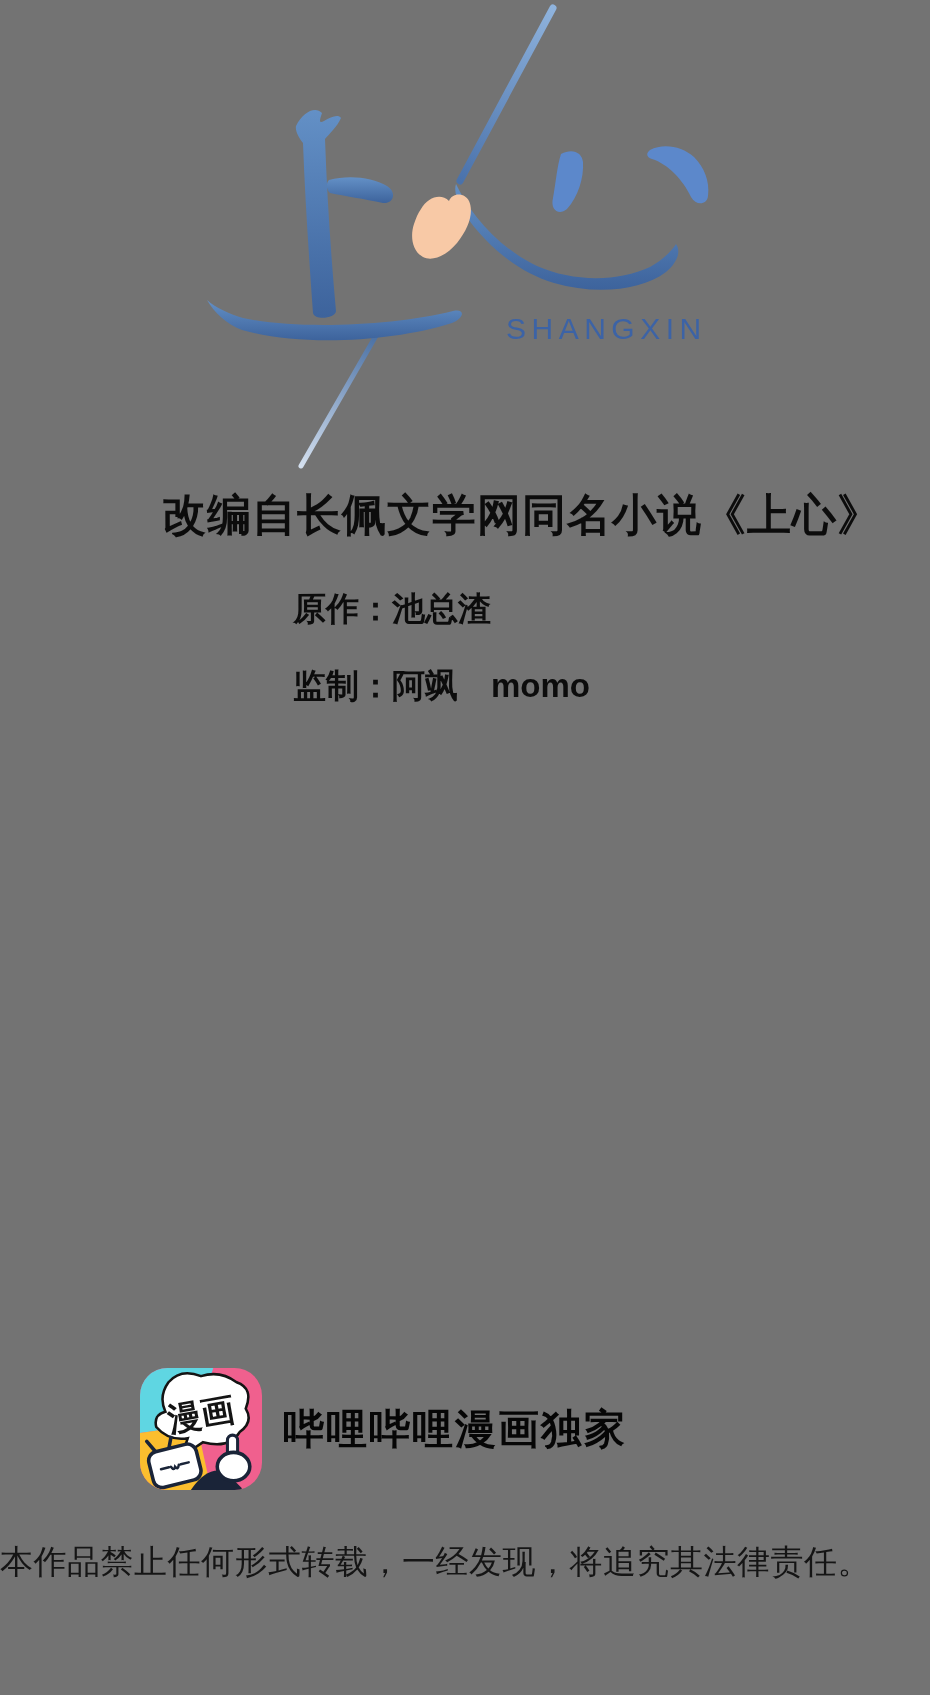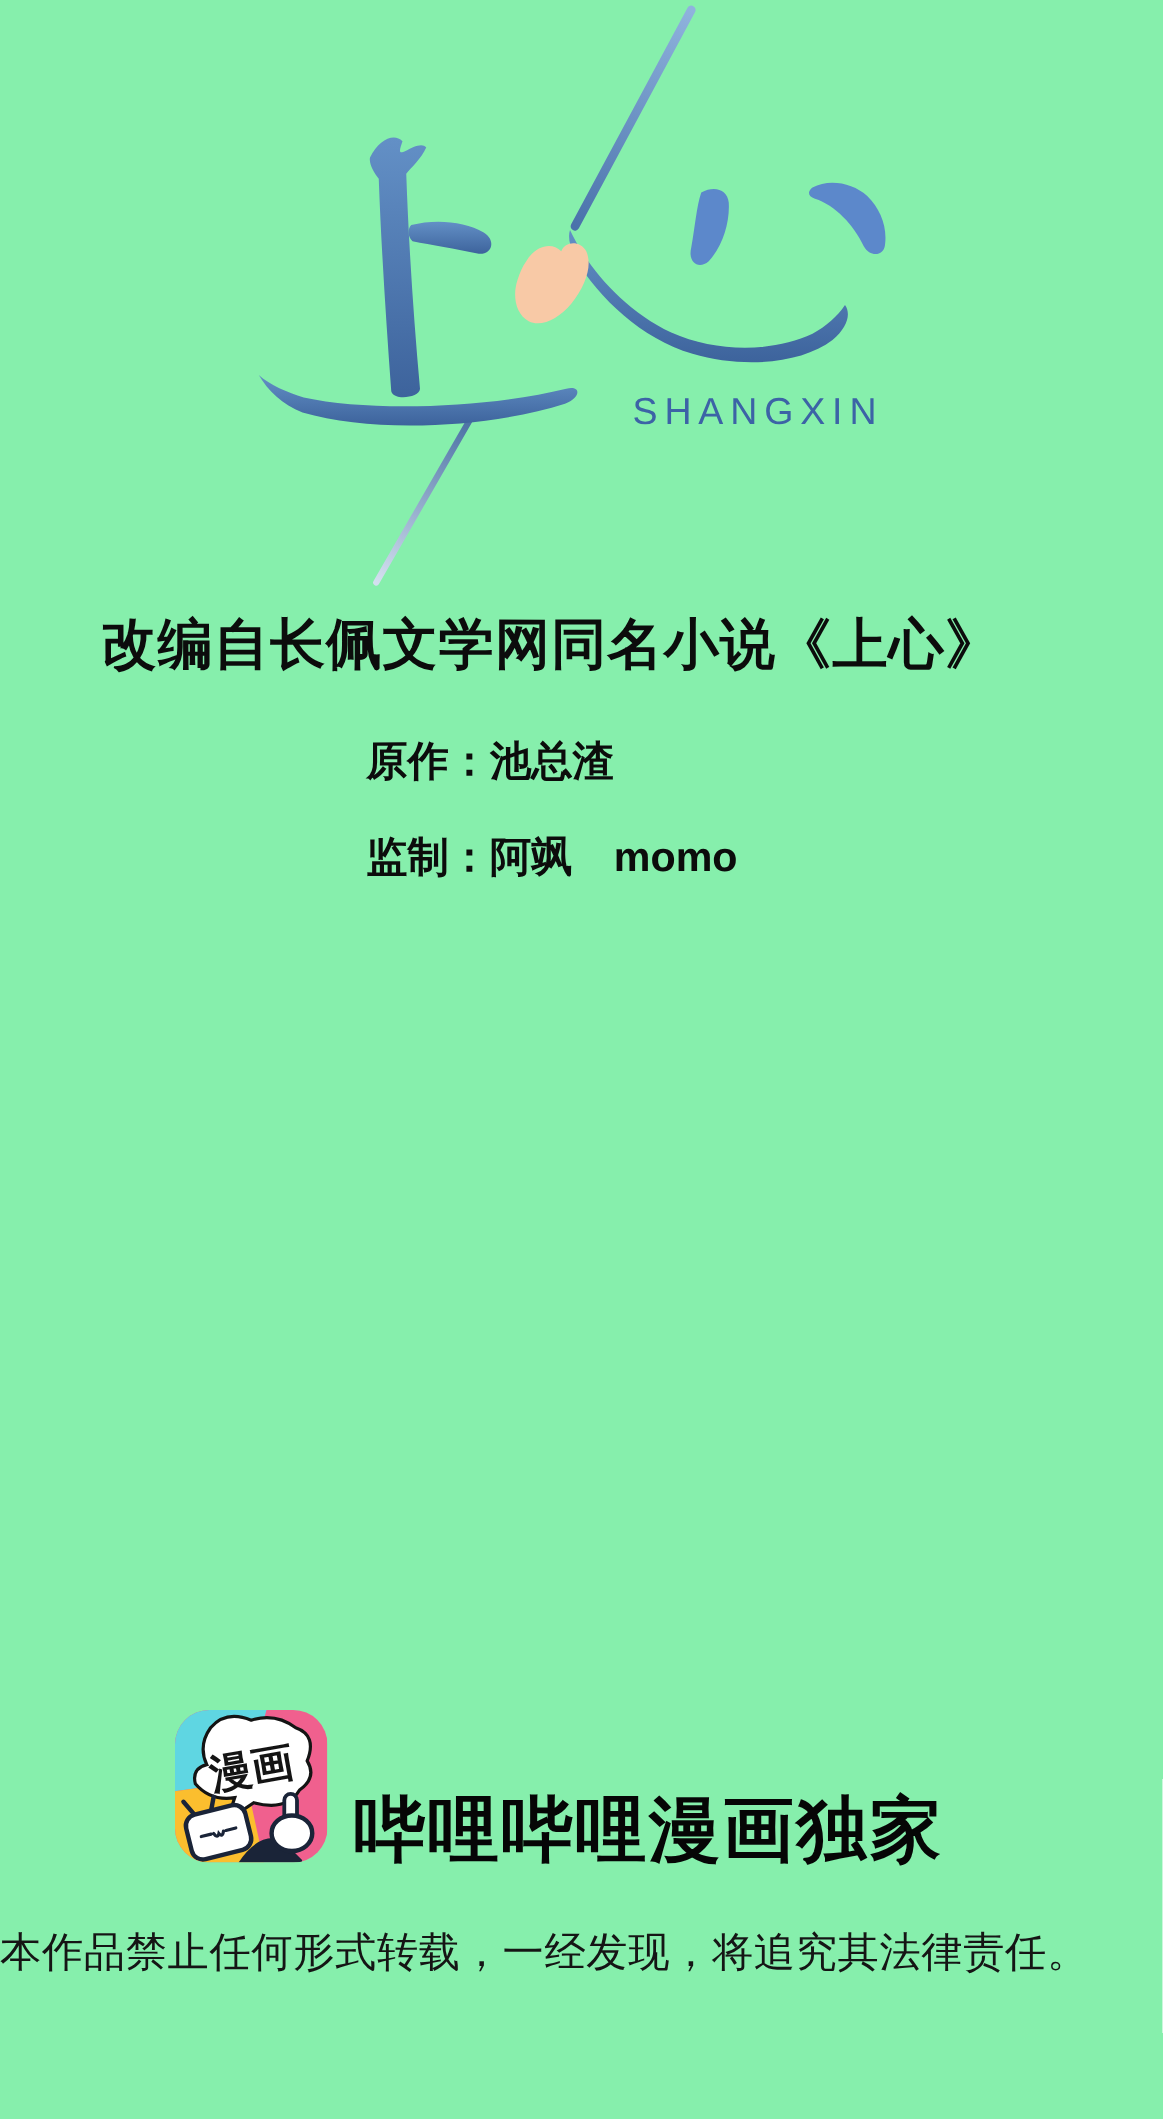--- a/index.html
+++ b/index.html
@@ -1,46 +1,46 @@
 <!DOCTYPE html>
 <html><head>
 <meta charset="utf-8">
 <style>
   html,body{margin:0;padding:0;background:#ffffff;}
   .page{
     position:relative;
     width:930px;height:1695px;
-    background:#86efac;
+    background:#737373;
     overflow:hidden;
     font-family:"Liberation Sans","DejaVu Sans",sans-serif;
     color:#0c0c0c;
   }
   .logo-svg{position:absolute;left:0;top:0;}
   .adapt-line{
     position:absolute;left:0;top:486px;width:930px;
     padding-right:48px;box-sizing:border-box;
-    text-align:center;
+    text-align:right;
     font-size:44px;font-weight:bold;letter-spacing:1px;
     color:#0c0c0c;white-space:nowrap;
   }
   .credits{
     position:absolute;left:293px;top:570px;
   }
   .credit-row{
     height:77px;line-height:77px;
     font-size:33px;font-weight:bold;
     white-space:pre;color:#0c0c0c;
   }
   .publisher-row{position:absolute;left:0;top:1368px;width:930px;height:122px;}
   .app-icon{position:absolute;left:140px;top:0;}
   .exclusive-label{
     position:absolute;left:283px;top:50%;
     transform:translateY(-50%);
-    font-size:57px;font-weight:bold;letter-spacing:2px;
-    color:#060606;white-space:nowrap;margin-top:36px;
+    font-size:41px;font-weight:bold;letter-spacing:2px;
+    color:#060606;white-space:nowrap;
   }
   .legal-line{
     position:absolute;left:0;top:1540px;width:930px;
     text-align:left;
     font-size:33px;font-weight:normal;letter-spacing:0.5px;
     color:#151515;white-space:nowrap;
   }
 </style>
 </head>
 <body>

